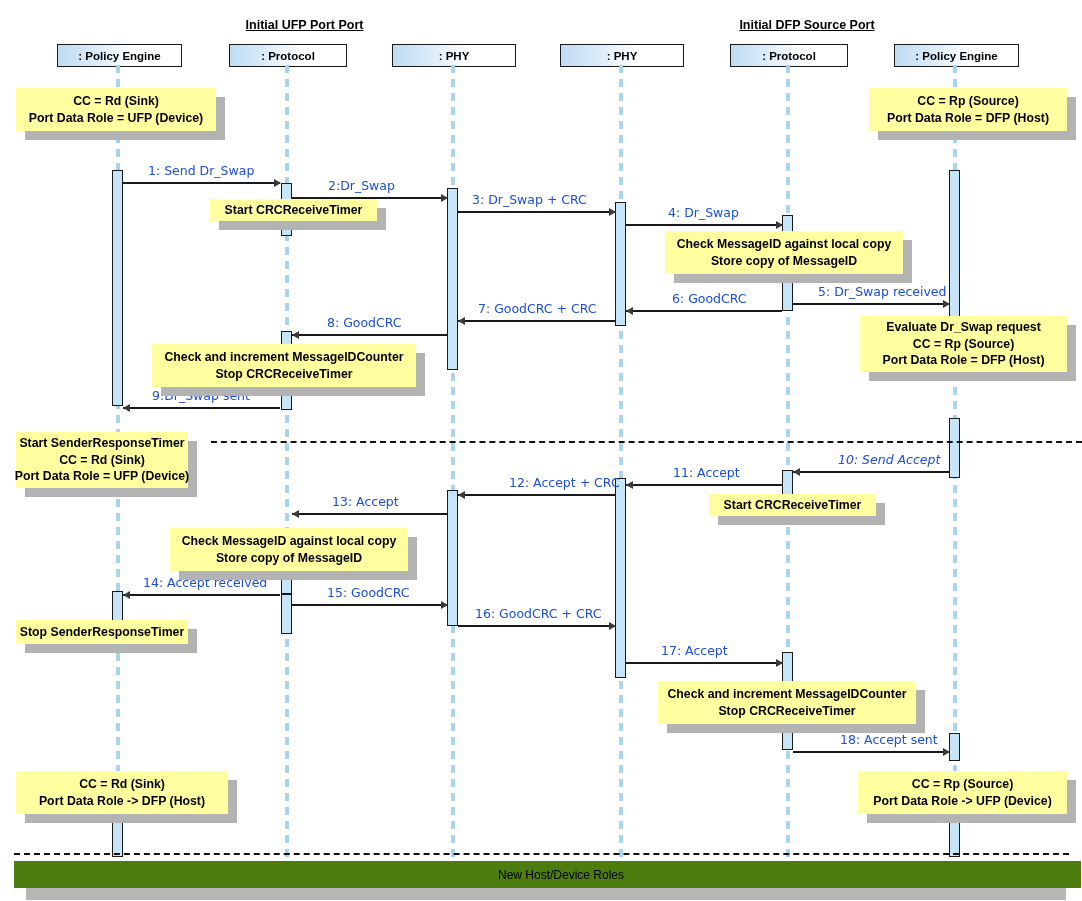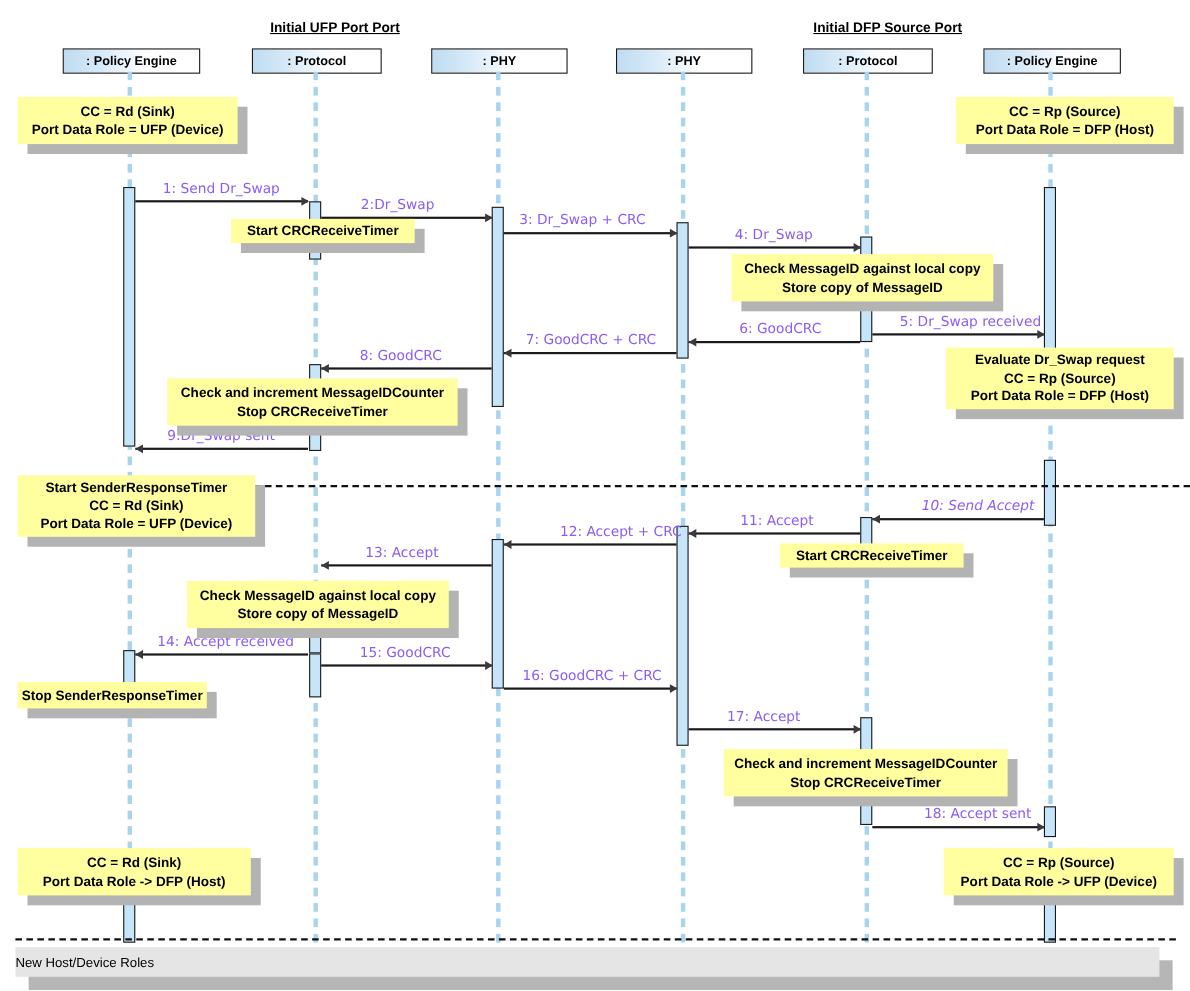--- a/index.html
+++ b/index.html
@@ -32,21 +32,21 @@
     position:absolute;width:11px;background:#c7e5f8;border:1.2px solid #1a1a1a;
     box-sizing:border-box;
   }
 
   
   .msg{position:absolute;height:1.6px;background:#1a1a1a;}
   .arrowhead{position:absolute;width:0;height:0;}
   .arrow-r{border-left:7px solid #3a3a3a;border-top:4px solid transparent;border-bottom:4px solid transparent;background:none;}
   .arrow-l{border-right:7px solid #3a3a3a;border-top:4px solid transparent;border-bottom:4px solid transparent;background:none;}
   .msg-label{
-    position:absolute;font-size:12.5px;color:#8b5cf6;white-space:nowrap;
+    position:absolute;font-size:12.5px;color:#1d4ed8;white-space:nowrap;
     font-family:"DejaVu Sans",sans-serif;
     text-align:center;
   }
 
   
   .note-wrap{position:absolute;}
   .note-shadow{position:absolute;left:9px;top:9px;width:100%;height:100%;background:#b3b3b3;}
   .note{
     position:relative;background:#ffffa0;box-sizing:border-box;
     display:flex;flex-direction:column;align-items:center;justify-content:center;
@@ -57,23 +57,23 @@
 
   
   .sep{
     position:absolute;height:0;border-top:2px dashed #111;
   }
 
   
   .banner-wrap{position:absolute;}
   .banner-shadow{position:absolute;left:12px;top:12px;width:100%;height:100%;background:#b6b6b6;}
   .banner{
-    position:relative;background:#e5e5e5;height:100%;width:100%;
-    display:flex;align-items:center;justify-content:flex-start;
-    font-size:12px;color:#000;font-weight:normal;
+    position:relative;background:#4d7c0f;height:100%;width:100%;
+    display:flex;align-items:center;justify-content:center;
+    font-size:12px;color:#000;font-weight:normal;padding-left:27px;
   }
 </style>
 </head>
 <body>
 
 <div id="canvas">
 
   <div class="group-title" style="left:222px;top:18px;width:165px;">Initial UFP Port Port</div>
   <div class="group-title" style="left:722px;top:18px;width:170px;">Initial DFP Source Port</div>
 
@@ -232,21 +232,21 @@
   </div>
 
   <div class="note-wrap" style="left:152px;top:344px;width:264px;height:43px;">
     <div class="note-shadow"></div>
     <div class="note" style="height:100%;">
       <span class="ln">Check and increment MessageIDCounter</span>
       <span class="ln">Stop CRCReceiveTimer</span>
     </div>
   </div>
 
-  <div class="note-wrap" style="left:16px;top:432px;width:216px;height:56px;">
+  <div class="note-wrap" style="left:16px;top:432px;width:172px;height:56px;">
     <div class="note-shadow"></div>
     <div class="note" style="height:100%;">
       <span class="ln">Start SenderResponseTimer</span>
       <span class="ln">CC = Rd (Sink)</span>
       <span class="ln">Port Data Role = UFP (Device)</span>
     </div>
   </div>
 
   <div class="note-wrap" style="left:709px;top:494px;width:167px;height:22px;">
     <div class="note-shadow"></div>

